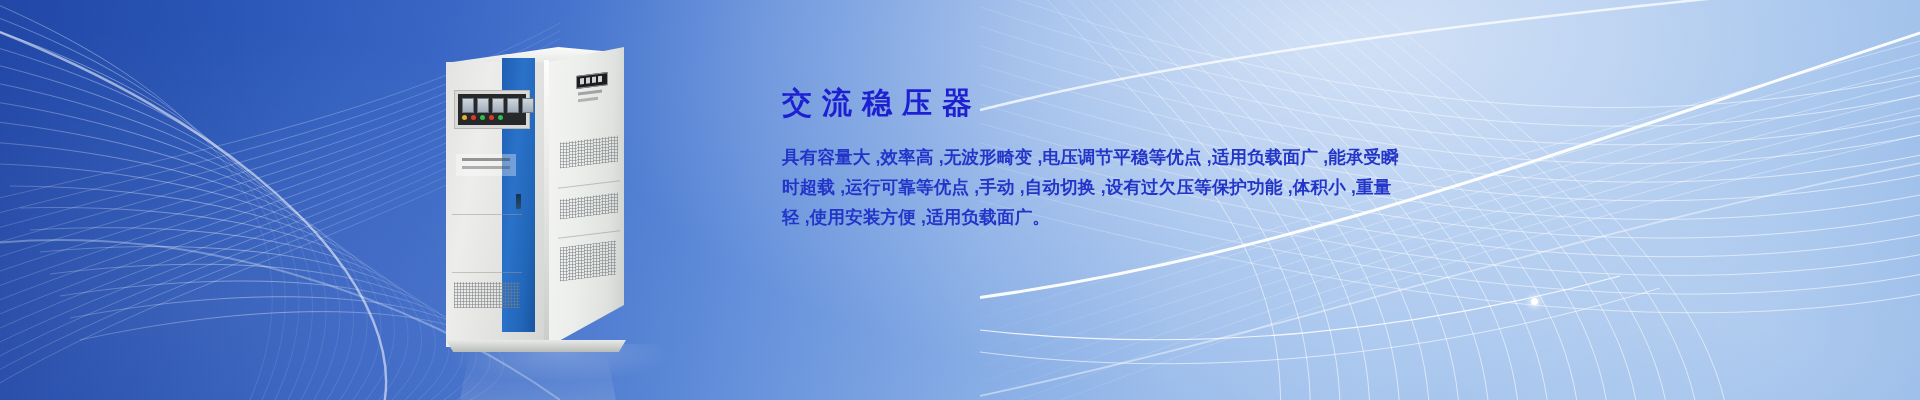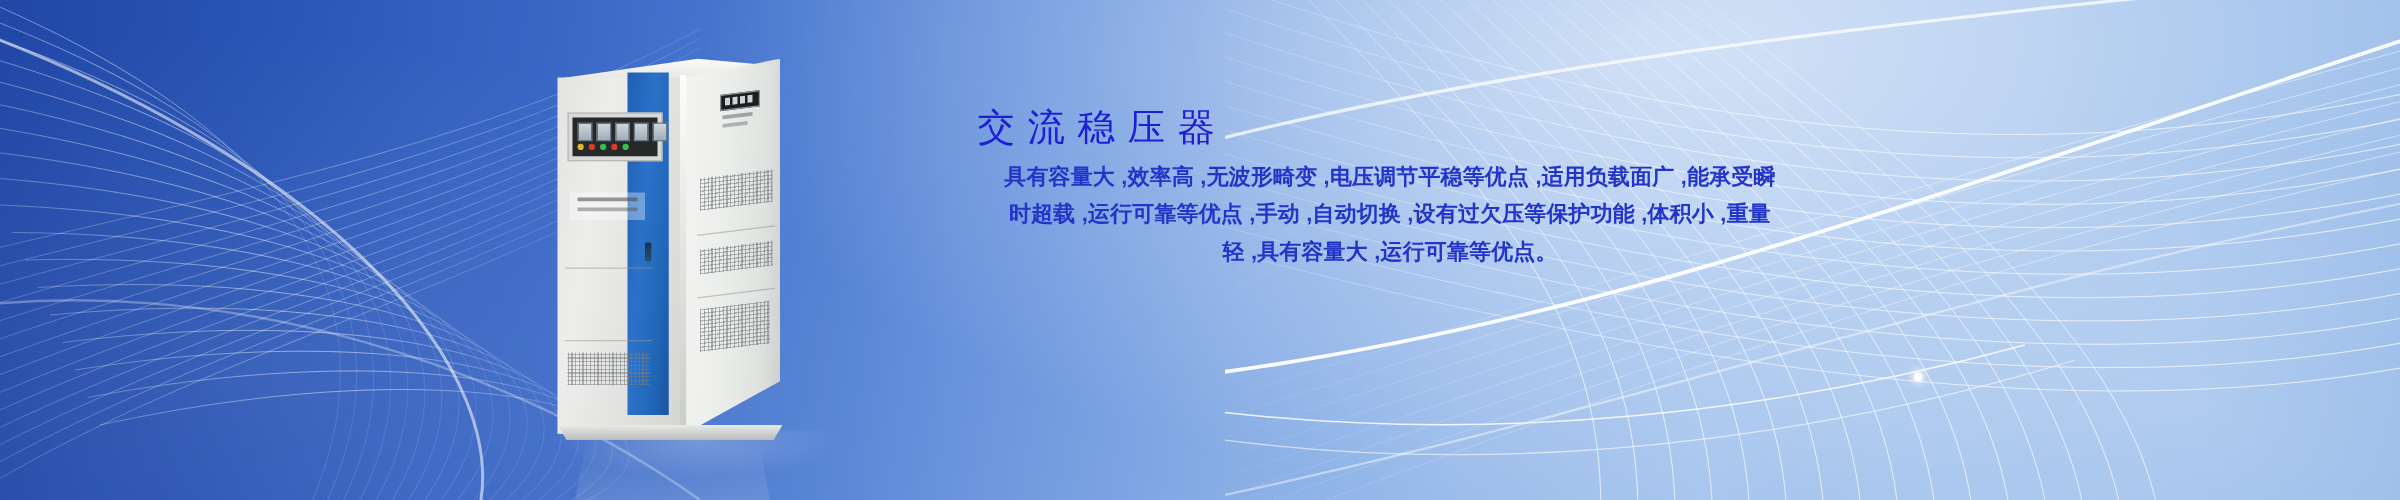--- a/index.html
+++ b/index.html
@@ -32,27 +32,27 @@
   .bg-vignette{
     background:linear-gradient(90deg, rgba(10,40,120,.30) 0%, rgba(10,40,120,.10) 18%,
        rgba(10,40,120,0) 40%, rgba(255,255,255,0) 100%);
   }
   .mesh{position:absolute;inset:0;}
   .mesh svg{display:block;width:1920px;height:400px;}
 
   
   .copy{position:absolute;left:782px;top:88px;width:660px;}
   .title{
-    font-size:30px;line-height:1;letter-spacing:10px;font-weight:400;
-    color:#1d1fd2;white-space:nowrap;margin:0 0 8px 0;
+    font-size:30px;line-height:1;letter-spacing:10px;font-weight:700;
+    color:#1d1fd2;white-space:nowrap;margin:0 0 24px 0;
   }
   .desc{margin:0;}
   .desc-line{
     display:block;font-size:17.5px;line-height:30px;font-weight:600;
-    color:#2334c9;white-space:nowrap;letter-spacing:.2px;text-align:center;
+    color:#2334c9;white-space:nowrap;letter-spacing:.2px;
   }
 
   
   .product{position:absolute;left:438px;top:44px;width:230px;height:330px;}
   .cab{position:absolute;inset:0;}
   
   .face-front{
     position:absolute;left:8px;top:18px;width:102px;height:285px;
     background:linear-gradient(100deg,#e3e4e2 0%,#edeeec 30%,#e2e3e1 62%,#d3d5d2 100%);
     box-shadow:inset -1px 0 0 #c3c5c2;
@@ -349,17 +349,17 @@
       <div class="base"></div>
       <div class="reflection"></div>
     </div>
   </div>
 
   <div class="copy">
     <h1 class="title">交流稳压器</h1>
     <p class="desc">
       <span class="desc-line">具有容量大 ,效率高 ,无波形畸变 ,电压调节平稳等优点 ,适用负载面广 ,能承受瞬</span>
       <span class="desc-line">时超载 ,运行可靠等优点 ,手动 ,自动切换 ,设有过欠压等保护功能 ,体积小 ,重量</span>
-      <span class="desc-line">轻 ,具有容量大 ,运行可靠等优点。</span>
+      <span class="desc-line">轻 ,使用安装方便 ,适用负载面广。</span>
     </p>
   </div>
 
 </div>
 
 </body></html>

